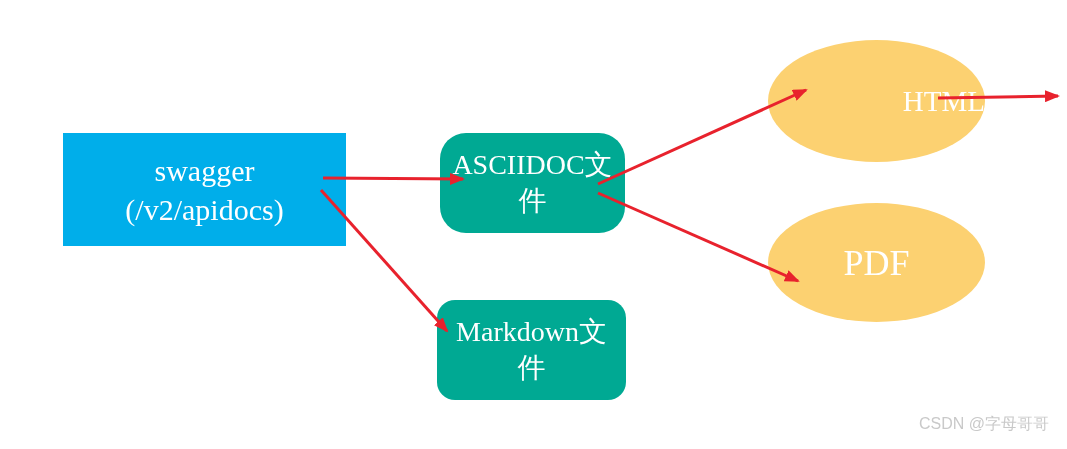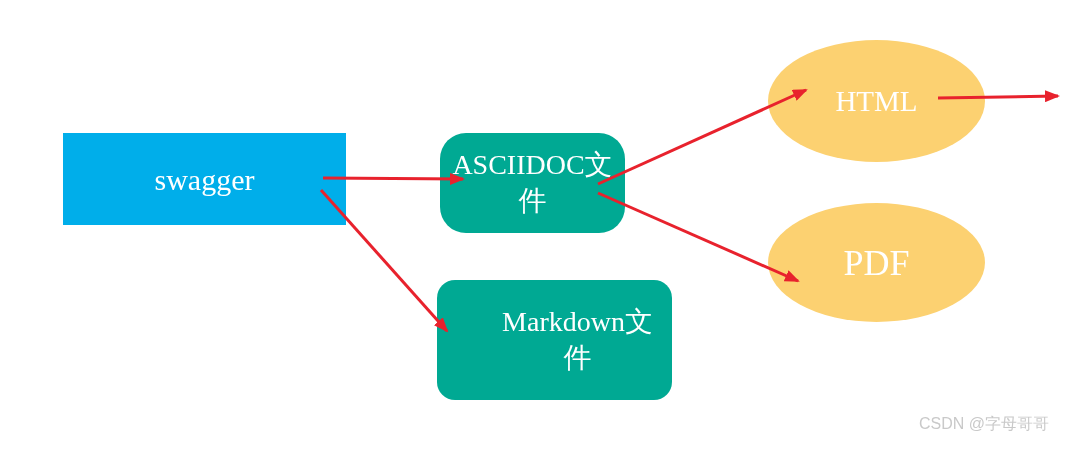--- a/index.html
+++ b/index.html
@@ -16,38 +16,39 @@
     display: flex;
     flex-direction: column;
     justify-content: center;
     align-items: center;
     text-align: center;
     color: #ffffff;
     z-index: 1;
   }
   .node .line { display: block; }
   #n-swagger {
-    left: 63px; top: 133px; width: 283px; height: 92px;
+    left: 63px; top: 133px; width: 283px; height: 113px;
     background: #00AEEA;
     font-size: 30px; line-height: 39px;
   }
   #n-asciidoc {
     left: 440px; top: 133px; width: 185px; height: 100px;
     background: #00A993; border-radius: 26px;
     font-size: 28px; line-height: 36px;
   }
   #n-markdown {
-    left: 437px; top: 280px; width: 189px; height: 120px;
+    left: 437px; top: 300px; width: 189px; height: 100px;
     background: #00A993; border-radius: 18px;
-    font-size: 28px; line-height: 36px; padding-left: 46px;
+    font-size: 28px; line-height: 36px;
   }
   #n-html {
     left: 768px; top: 40px; width: 217px; height: 122px;
     background: #FCD171; border-radius: 50%;
     font-size: 29px;
+    align-items: flex-end;
   }
   #n-pdf {
     left: 768px; top: 203px; width: 217px; height: 119px;
     background: #FCD171; border-radius: 50%;
     font-size: 36px;
   }
   .arrows {
     position: absolute;
     left: 0; top: 0;
     width: 1067px; height: 449px;
@@ -68,20 +69,21 @@
     z-index: 3;
   }
 </style>
 </head>
 <body>
 
 <div class="canvas">
 
   <div class="node" id="n-swagger">
     <span class="line">swagger</span>
+    <span class="line">(/v2/apidocs)</span>
   </div>
 
   <div class="node" id="n-asciidoc">
     <span class="line">ASCIIDOC文</span>
     <span class="line">件</span>
   </div>
 
   <div class="node" id="n-markdown">
     <span class="line">Markdown文</span>
     <span class="line">件</span>

